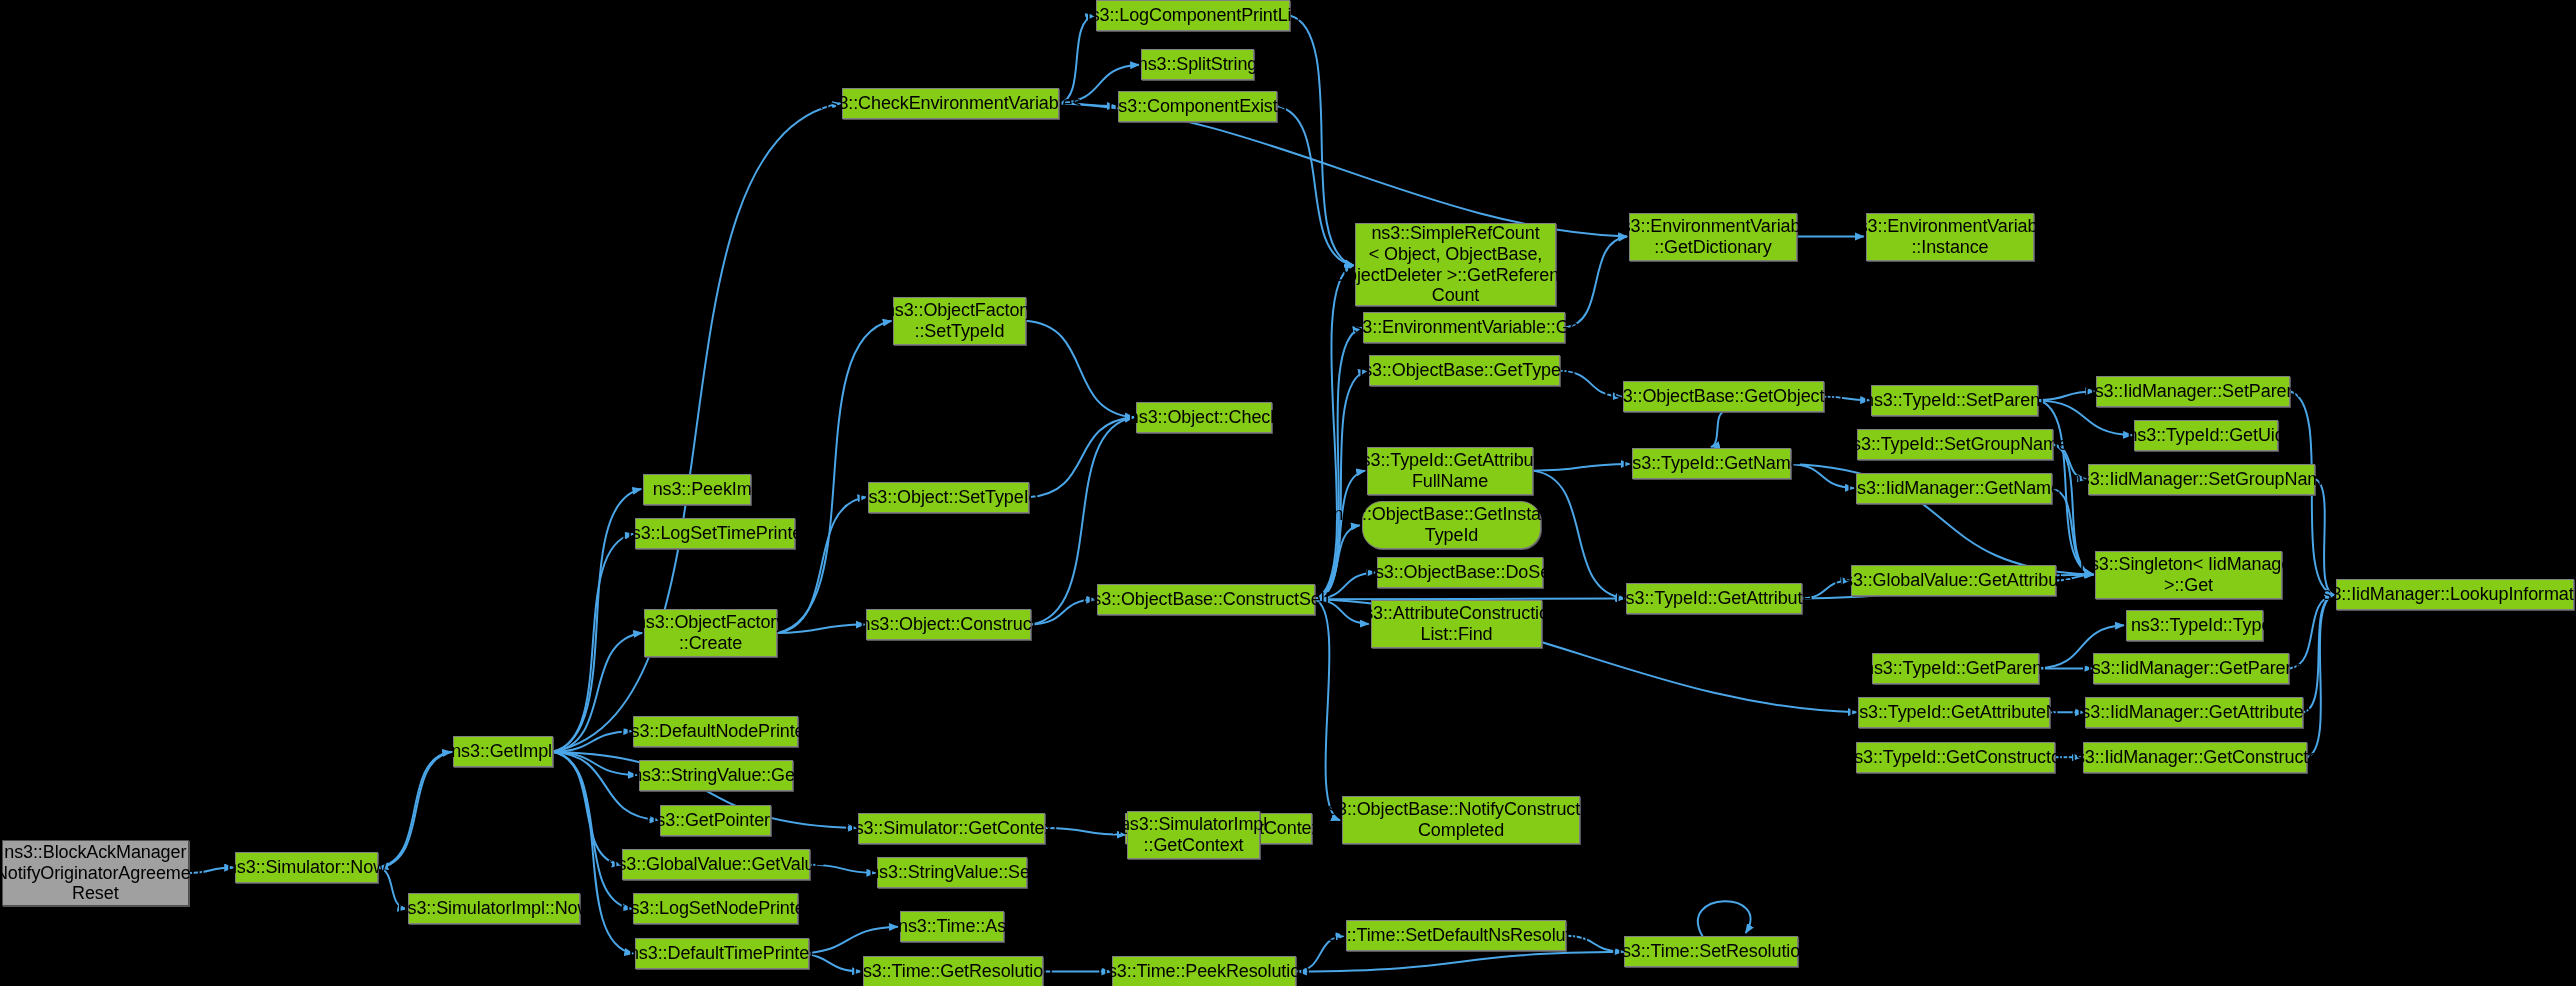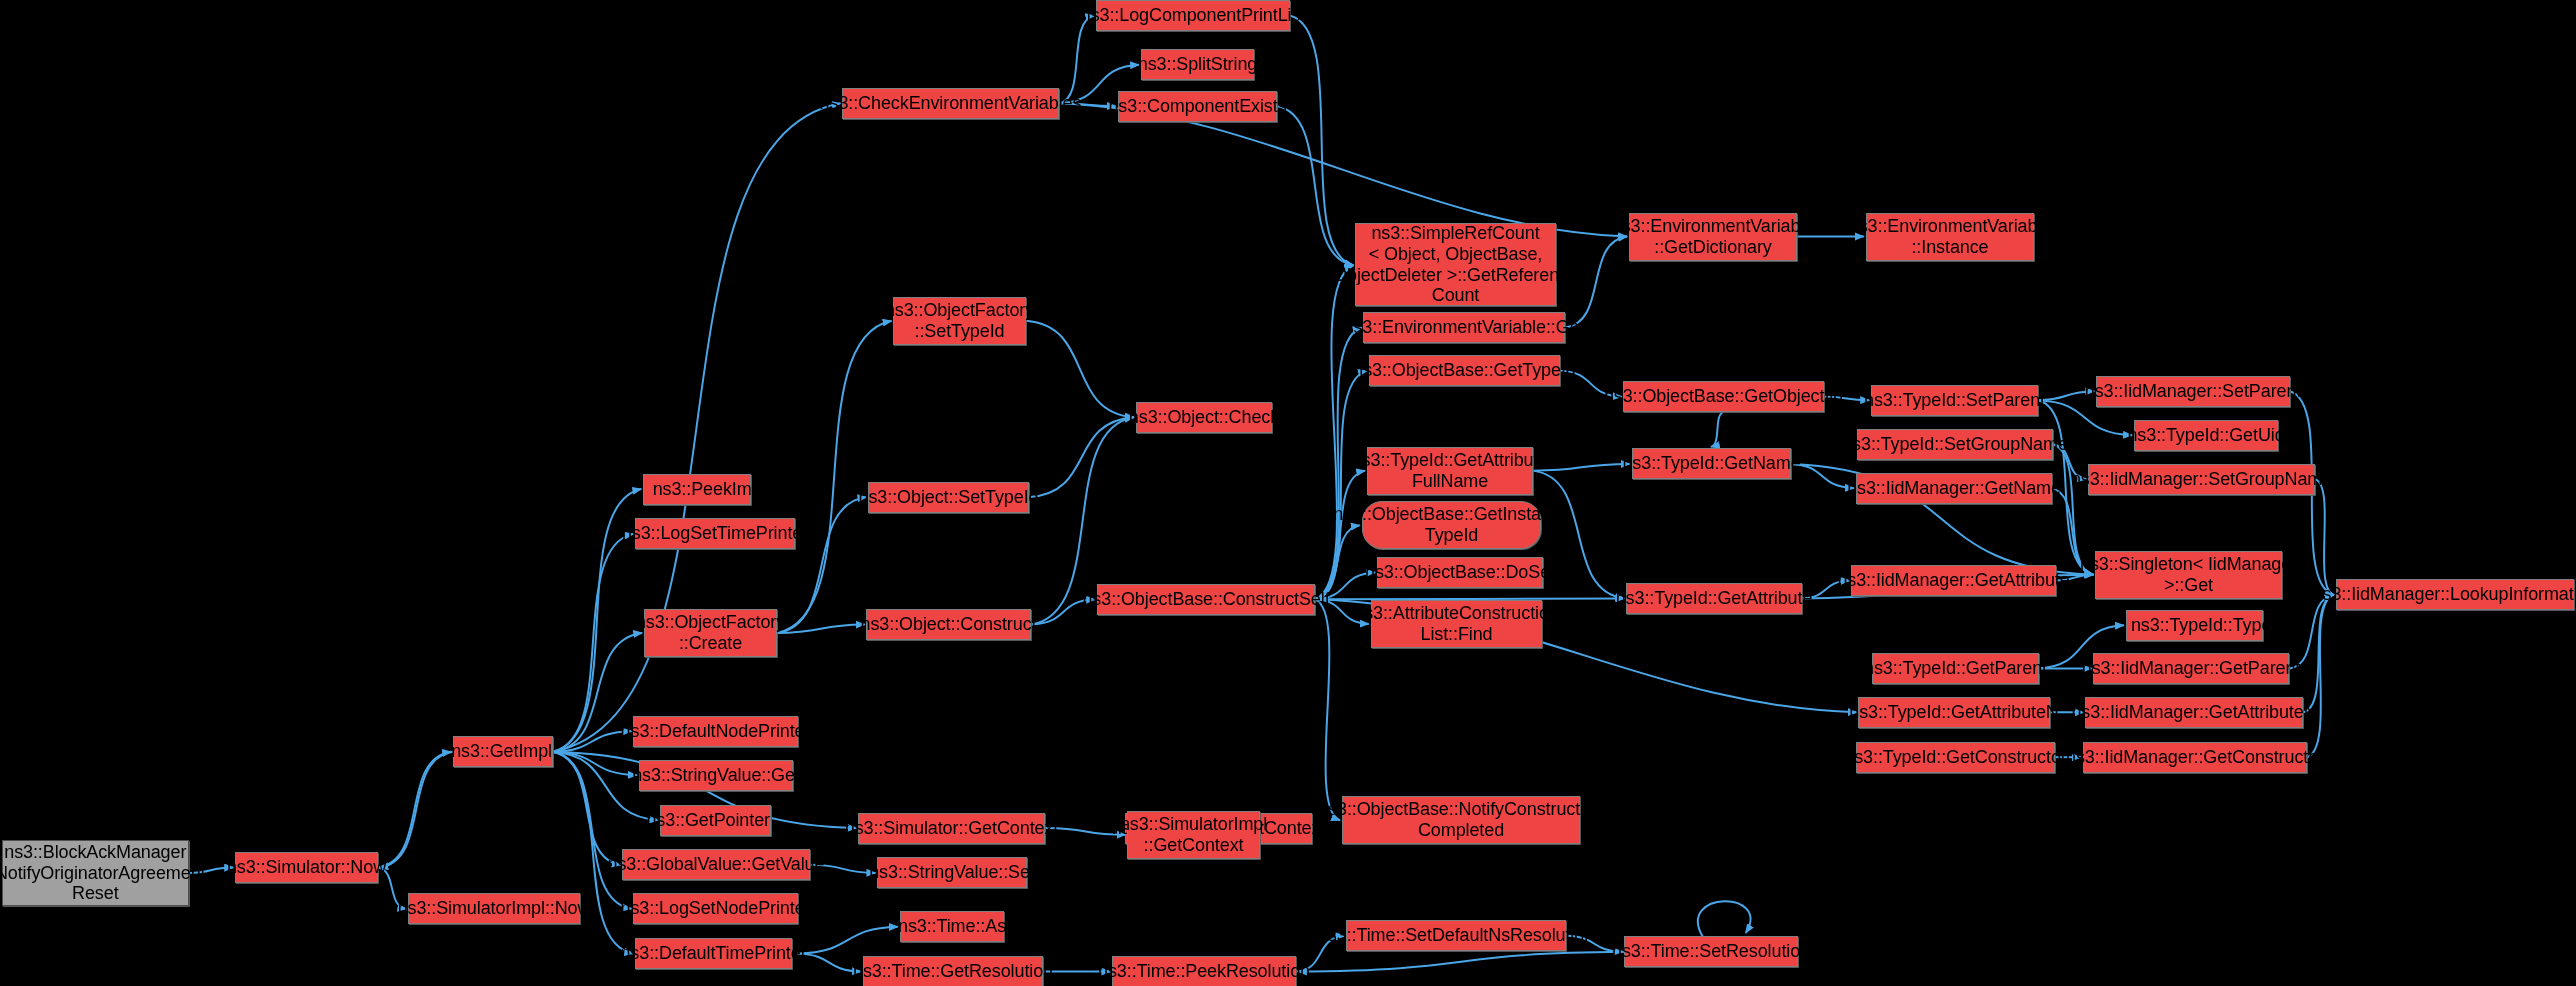--- a/index.html
+++ b/index.html
@@ -7,21 +7,21 @@
     position:relative;
     width:2576px;height:987px;
     background:#000;
     overflow:hidden;
     font-family:"Liberation Sans", sans-serif;
   }
   svg.edges{position:absolute;left:0;top:0;width:2576px;height:987px;pointer-events:none;}
   .node{
     position:absolute;
     box-sizing:border-box;
-    background:#ef4444;
+    background:#84cc16;
     border:0.9px solid #808080;
     box-shadow:0.9px 0.9px 0 0 #606060;
     color:#000;
     font-size:18px;
     line-height:20.6px;
     display:flex;
     align-items:center;
     justify-content:center;
     text-align:center;
     white-space:pre;
@@ -129,21 +129,21 @@
       <div class="node" style="left: 453px; top: 736px; width: 100px; height: 30.5px; justify-content: flex-end;"><span>ns3::GetImpl</span></div>
       <div class="node" style="left: 643px; top: 474px; width: 108px; height: 30.5px; padding-left: 24px;"><span>ns3::PeekImpl</span></div>
       <div class="node" style="left: 635px; top: 518px; width: 160px; height: 30.5px;"><span>ns3::LogSetTimePrinter</span></div>
       <div class="node" style="left: 644px; top: 609px; width: 133px; height: 48px;"><span>ns3::ObjectFactory
 ::Create</span></div>
       <div class="node" style="left: 633px; top: 716px; width: 165px; height: 30.5px;"><span>ns3::DefaultNodePrinter</span></div>
       <div class="node" style="left: 639px; top: 760px; width: 154px; height: 30.5px;"><span>ns3::StringValue::Get</span></div>
       <div class="node" style="left: 660px; top: 805px; width: 111px; height: 30.5px; justify-content: flex-end;"><span>ns3::GetPointer</span></div>
       <div class="node" style="left: 622px; top: 849px; width: 188px; height: 30.5px;"><span>ns3::GlobalValue::GetValue</span></div>
       <div class="node" style="left: 633px; top: 893px; width: 165px; height: 30.5px;"><span>ns3::LogSetNodePrinter</span></div>
-      <div class="node" style="left: 635px; top: 938px; width: 157px; height: 30.5px;"><span>ns3::DefaultTimePrinter</span></div>
+      <div class="node" style="left: 635px; top: 938px; width: 174px; height: 30.5px;"><span>ns3::DefaultTimePrinter</span></div>
       <div class="node" style="left: 842px; top: 88px; width: 217px; height: 30.5px;"><span>ns3::CheckEnvironmentVariables</span></div>
       <div class="node" style="left: 893px; top: 297px; width: 133px; height: 48px;"><span>ns3::ObjectFactory
 ::SetTypeId</span></div>
       <div class="node" style="left: 868px; top: 482px; width: 161px; height: 30.5px;"><span>ns3::Object::SetTypeId</span></div>
       <div class="node" style="left: 866px; top: 609px; width: 165px; height: 30.5px;"><span>ns3::Object::Construct</span></div>
       <div class="node" style="left: 858px; top: 813px; width: 187px; height: 30.5px;"><span>ns3::Simulator::GetContext</span></div>
       <div class="node" style="left: 877px; top: 857px; width: 150px; height: 30.5px;"><span>ns3::StringValue::Set</span></div>
       <div class="node" style="left: 900px; top: 911px; width: 104px; height: 30.5px;"><span>ns3::Time::As</span></div>
       <div class="node" style="left: 863px; top: 956px; width: 180px; height: 30.5px;"><span>ns3::Time::GetResolution</span></div>
       <div class="node" style="left: 1096px; top: 0px; width: 194px; height: 30.5px;"><span>ns3::LogComponentPrintList</span></div>
@@ -175,21 +175,21 @@
 ::GetDictionary</span></div>
       <div class="node" style="left: 1623px; top: 381px; width: 201px; height: 30.5px;"><span>ns3::ObjectBase::GetObjectIid</span></div>
       <div class="node" style="left: 1632px; top: 448px; width: 159px; height: 30.5px;"><span>ns3::TypeId::GetName</span></div>
       <div class="node" style="left: 1626px; top: 583px; width: 176px; height: 30.5px;"><span>ns3::TypeId::GetAttribute</span></div>
       <div class="node" style="left: 1624px; top: 936px; width: 174px; height: 30.5px;"><span>ns3::Time::SetResolution</span></div>
       <div class="node" style="left: 1866px; top: 213px; width: 168px; height: 48px;"><span>ns3::EnvironmentVariable
 ::Instance</span></div>
       <div class="node" style="left: 1871px; top: 385px; width: 167px; height: 30.5px;"><span>ns3::TypeId::SetParent</span></div>
       <div class="node" style="left: 1857px; top: 429px; width: 196px; height: 30.5px;"><span>ns3::TypeId::SetGroupName</span></div>
       <div class="node" style="left: 1856px; top: 473px; width: 196px; height: 30.5px;"><span>ns3::IidManager::GetName</span></div>
-      <div class="node" style="left: 1851px; top: 565px; width: 205px; height: 30.5px;"><span>ns3::IidManager::GetAttribute</span></div>
+      <div class="node" style="left: 1851px; top: 565px; width: 205px; height: 30.5px;"><span>ns3::GlobalValue::GetAttribute</span></div>
       <div class="node" style="left: 1872px; top: 653px; width: 167px; height: 30.5px;"><span>ns3::TypeId::GetParent</span></div>
       <div class="node" style="left: 1858px; top: 697px; width: 192px; height: 30.5px;"><span>ns3::TypeId::GetAttributeN</span></div>
       <div class="node" style="left: 1856px; top: 742px; width: 199px; height: 30.5px;"><span>ns3::TypeId::GetConstructor</span></div>
       <div class="node" style="left: 2096px; top: 376px; width: 194px; height: 30.5px;"><span>ns3::IidManager::SetParent</span></div>
       <div class="node" style="left: 2134px; top: 420px; width: 144px; height: 30.5px;"><span>ns3::TypeId::GetUid</span></div>
       <div class="node" style="left: 2088px; top: 464px; width: 227px; height: 30.5px;"><span>ns3::IidManager::SetGroupName</span></div>
       <div class="node" style="left: 2095px; top: 551px; width: 187px; height: 48px;"><span>ns3::Singleton&lt; IidManager
 &gt;::Get</span></div>
       <div class="node" style="left: 2126px; top: 610px; width: 137px; height: 30.5px; padding-left: 28px;"><span>ns3::TypeId::TypeId</span></div>
       <div class="node" style="left: 2093px; top: 653px; width: 196px; height: 30.5px;"><span>ns3::IidManager::GetParent</span></div>

